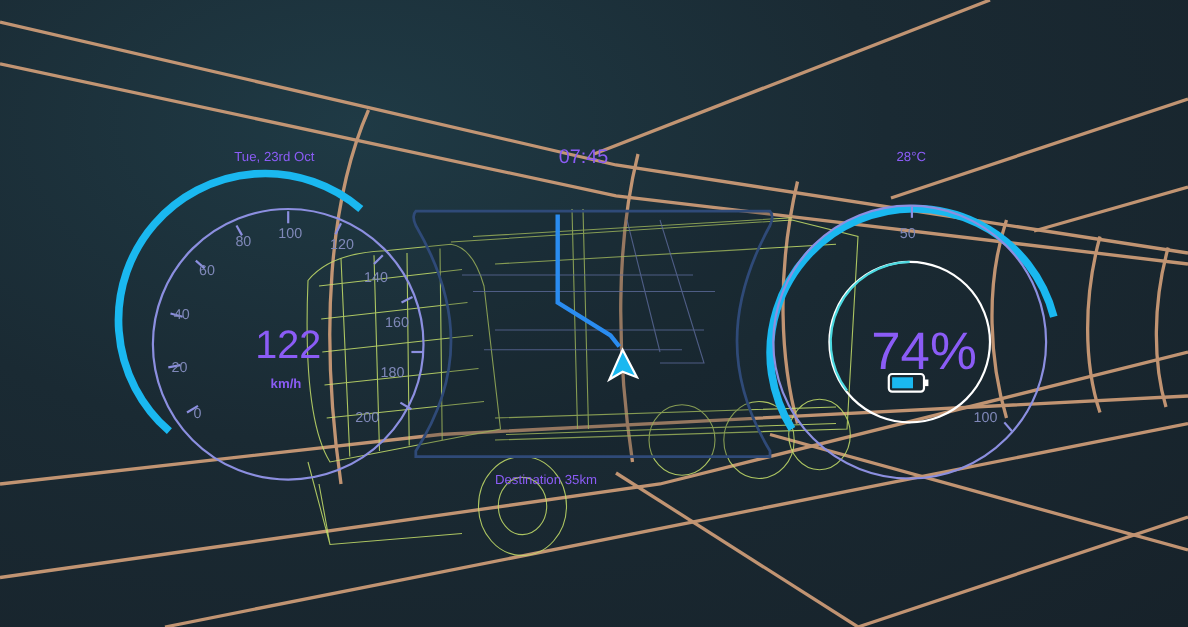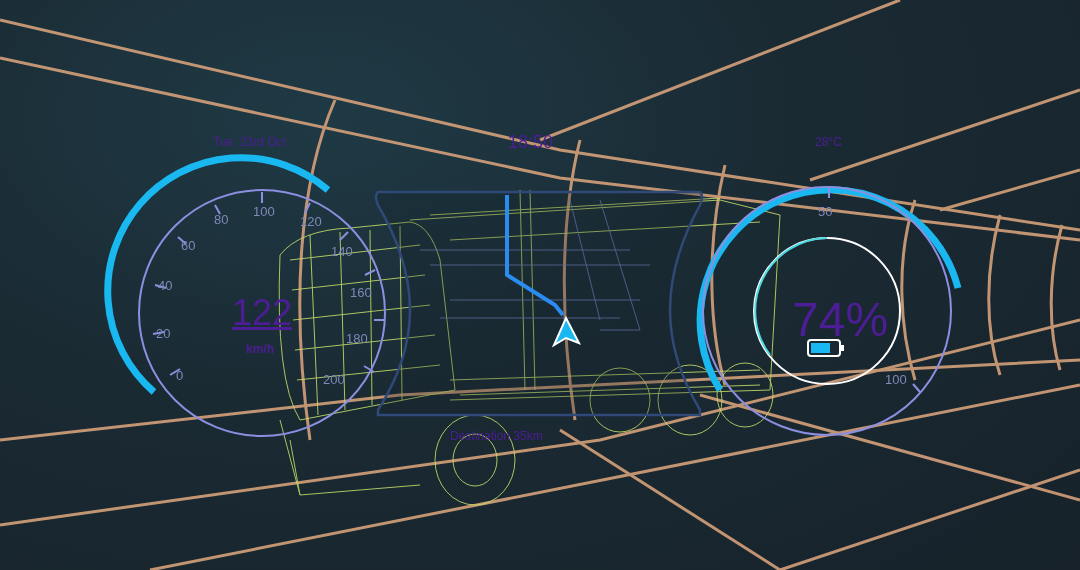--- a/index.html
+++ b/index.html
@@ -1,24 +1,24 @@
 <!DOCTYPE html>
 <html><head>
 <meta charset="utf-8">
 <style>
   html, body { margin:0; padding:0; }
   body { width:1080px; height:570px; overflow:hidden; position:relative;
     background: radial-gradient(ellipse at 30% 20%, #1f3a45 0%, #1a2a33 45%, #17222a 100%);
     font-family: "Liberation Sans", sans-serif; color:#fff; }
   .layer { position:absolute; left:0; top:0; width:1080px; height:570px; }
-  .txt { position:absolute; color:#4c1d95; white-space:nowrap; }
+  .txt { position:absolute; color:#8b5cf6; white-space:nowrap; }
   .date { left:213px; top:135px; font-size:12px; }
   .time { left:508px; top:132px; font-size:18px; }
   .temp { left:815px; top:135px; font-size:12px; }
-  .speed-val { left:232px; top:292px; font-size:36px;text-decoration:underline; }
+  .speed-val { left:232px; top:292px; font-size:36px; }
   .speed-unit { left:246px; top:342px; font-size:12px; font-weight:bold;text-align:right; }
   .batt-val { left:792px; top:292px; font-size:48px; }
   .dest { left:450px; top:429px; font-size:12px; }
   .tick-label { font-family:"Liberation Sans", sans-serif; font-size:13px; fill:#7f88b8; }
 </style>
 </head>
 <body>
 
 <svg class="layer" viewBox="0 0 1080 570">
   <g stroke="#d4a07a" stroke-width="3" fill="none" opacity="0.9">
@@ -109,18 +109,18 @@
   <circle cx="827" cy="311" r="73" stroke="#ffffff" stroke-width="2" fill="none"></circle>
   <path d="M827 238 A73 73 0 0 0 770 355" stroke="#4cd9e0" stroke-width="2" fill="none"></path>
   <g>
     <rect x="808" y="340" width="32" height="16" rx="3" stroke="#ffffff" stroke-width="2" fill="none"></rect>
     <rect x="840" y="345" width="4" height="6" fill="#ffffff"></rect>
     <rect x="811" y="343" width="19" height="10" fill="#1ab8f0"></rect>
   </g>
 </svg>
 
 <div class="txt date">Tue, 23rd Oct</div>
-<div class="txt time">18:50</div>
+<div class="txt time">07:45</div>
 <div class="txt temp">28°C</div>
 <div class="txt speed-val">122</div>
 <div class="txt speed-unit">km/h</div>
 <div class="txt batt-val">74%</div>
 <div class="txt dest">Destination 35km</div>
 
 </body></html>

